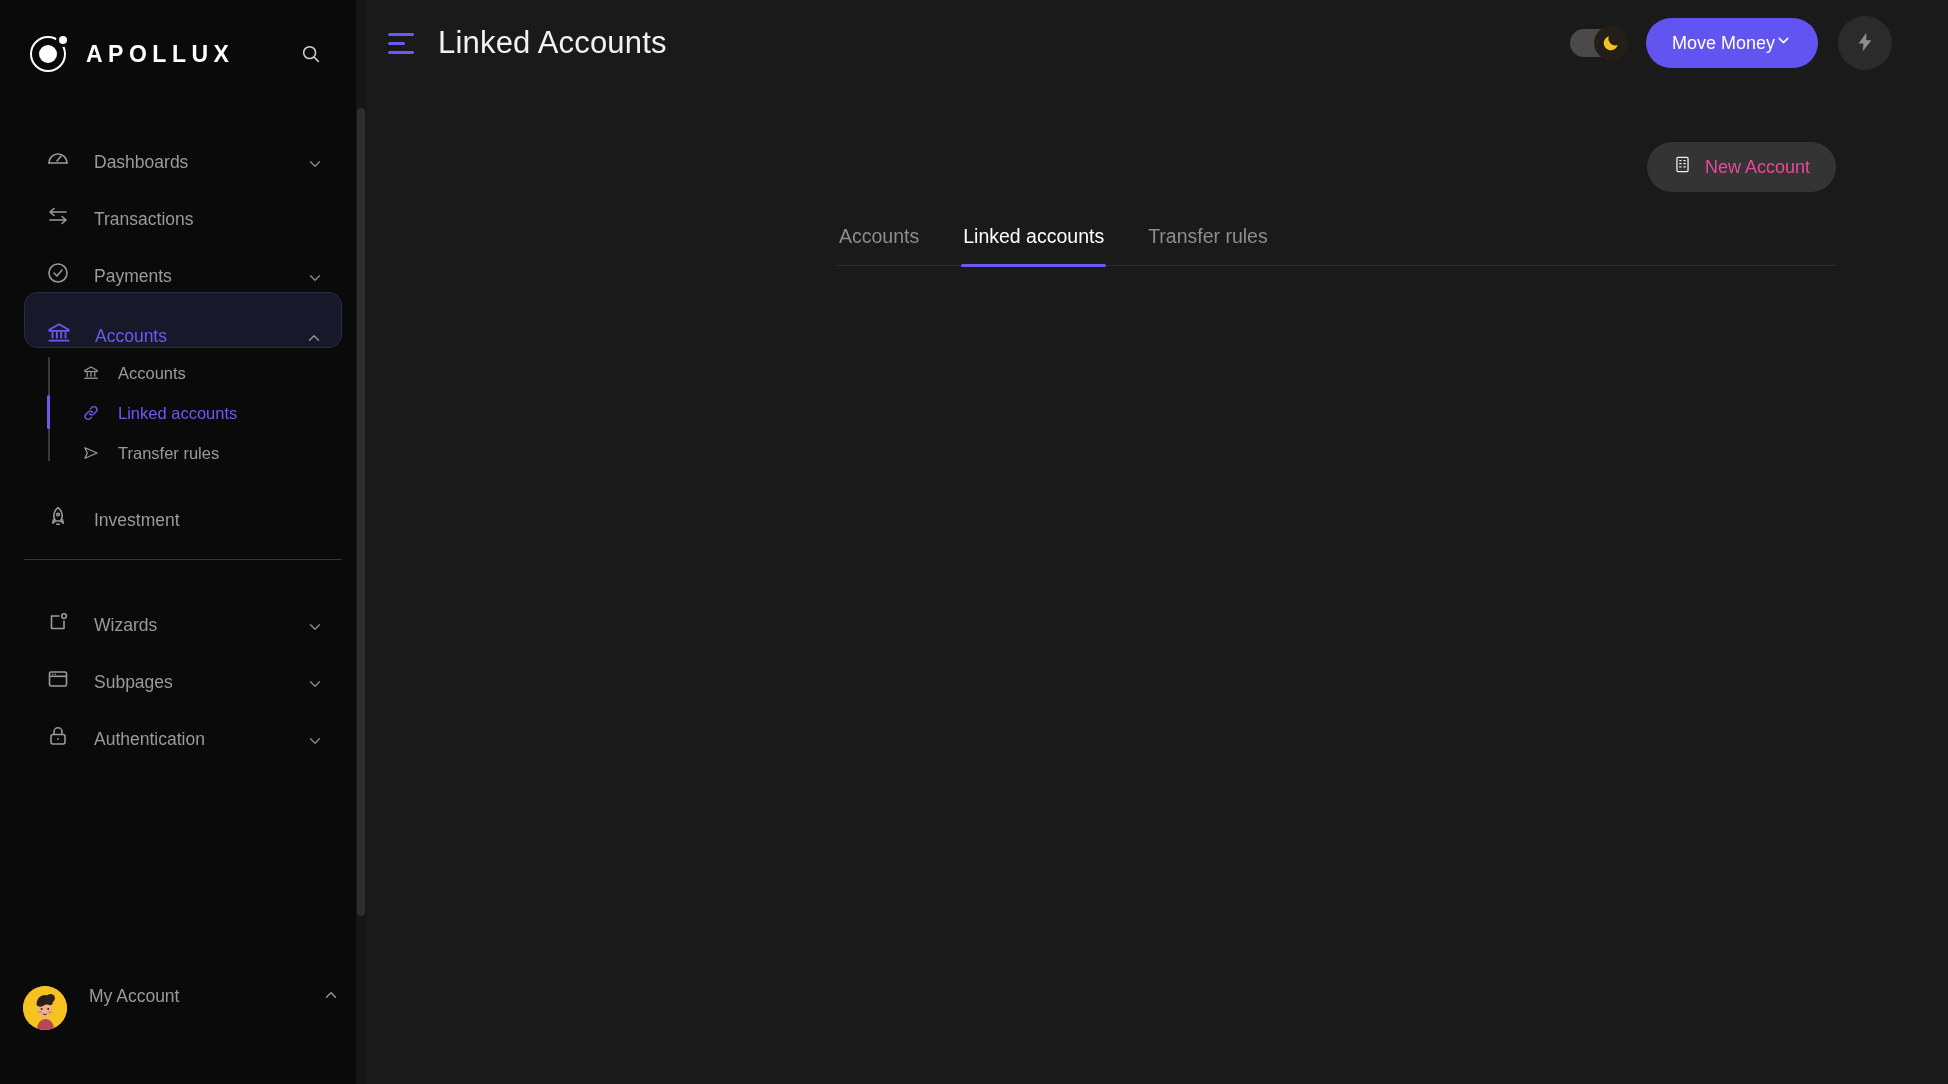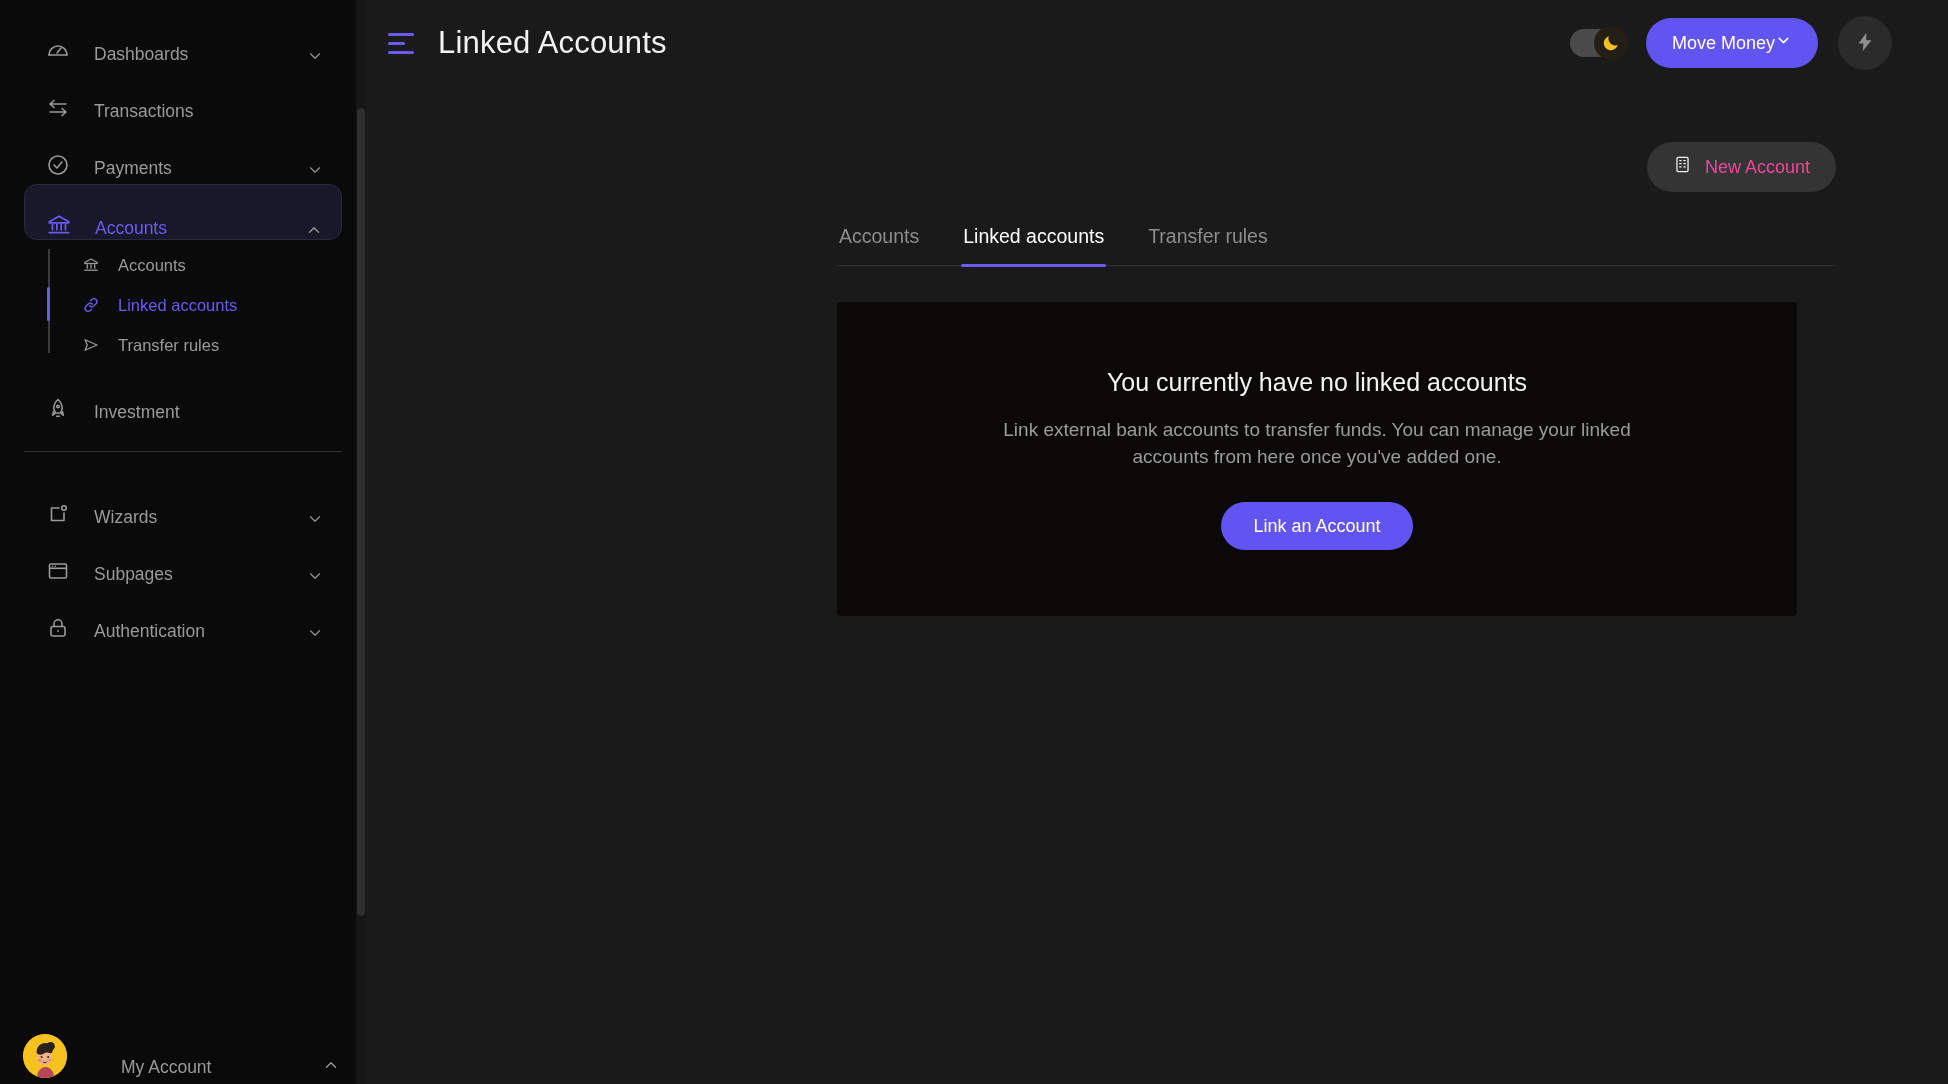--- a/index.html
+++ b/index.html
@@ -103,25 +103,24 @@
   .sub-item .ico {
     width: 22px; height: 22px; flex: 0 0 22px;
     display: flex; align-items: center; justify-content: center;
     margin-right: 16px;
   }
   .sub-item.active { color: #6a5cf2; }
 
   .divider { height: 1px; background: #343434; margin: 28px 24px 24px 24px; }
 
   .account-row {
-    position: absolute; left: 0; bottom: 6px;
+    position: absolute; left: 0; bottom: 16px;
     width: 366px; height: 82px;
-    display: flex; align-items: flex-end; padding: 0 26px 0 23px;
+    display: flex; align-items: flex-start; padding: 0 26px 0 23px;
     cursor: pointer;
-    gap: 32px;
   }
   .avatar {
     position: relative;
     width: 44px; height: 44px; flex: 0 0 44px;
     border-radius: 50%;
     background: #f5c21f;
     overflow: hidden;
   }
   .account-row .label { margin-left: 22px; color: #9a9a9c; font-size: 17.5px; }
   .account-row .chev { margin-left: auto; }
@@ -233,20 +232,34 @@
     font-family: "Liberation Sans", sans-serif;
   }
 </style>
 </head>
 <body>
 
 <div class="app">
 
   <aside class="sidebar">
 
+    <div class="brand">
+      <div class="brand-mark">
+        <span class="ring"></span>
+          <span class="core"></span>
+          <span class="moon"></span>
+      </div>
+      <div class="brand-name">APOLLUX</div>
+      <div class="brand-search">
+        <svg width="22" height="22" viewBox="0 0 24 24" fill="none" stroke="#cfcfcf" stroke-width="1.7">
+          <circle cx="10.5" cy="10.5" r="6.5"></circle>
+            <line x1="15.5" y1="15.5" x2="20" y2="20" stroke-linecap="round"></line>
+        </svg>
+      </div>
+    </div>
 
     <nav class="nav">
 
       <div class="nav-item">
         <span class="ico">
           <svg width="24" height="24" viewBox="0 0 24 24" fill="none" stroke="#9a9a9c" stroke-width="1.6">
             <path d="M3 16a9 9 0 0 1 18 0" stroke-linecap="round"></path>
             <path d="M3 16h18" stroke-linecap="round"></path>
             <path d="M15 9l-4 5" stroke-linecap="round"></path>
           </svg>
@@ -491,21 +504,16 @@
         </button>
 
       </div>
 
       <div class="tabs">
         <div class="tab">Accounts</div>
         <div class="tab active">Linked accounts</div>
         <div class="tab">Transfer rules</div>
       </div>
 
-      <section class="empty-card">
-        <div class="empty-title">You currently have no linked accounts</div>
-        <div class="empty-desc">Link external bank accounts to transfer funds. You can manage your linked accounts from here once you've added one.</div>
-        <button class="btn-primary">Link an Account</button>
-      </section>
 
     </div>
   </main>
 </div>
 
 </body></html>

